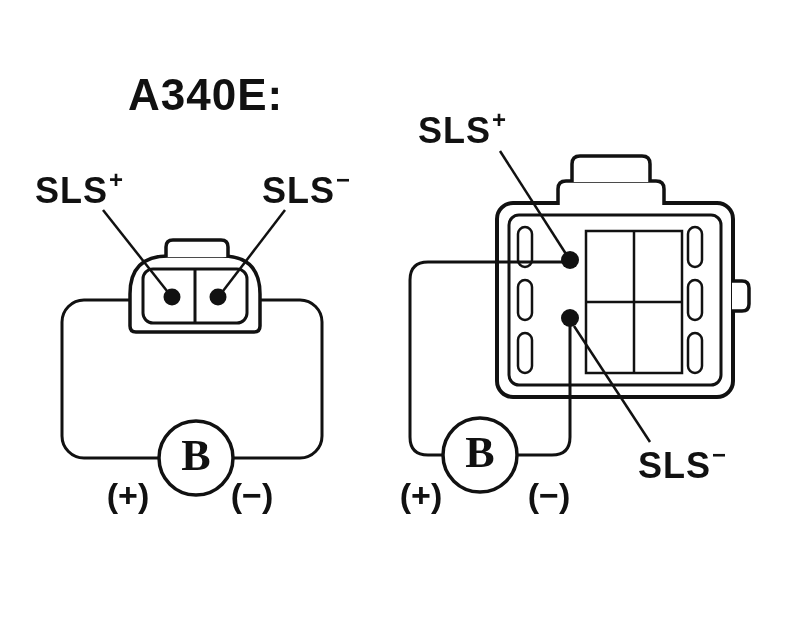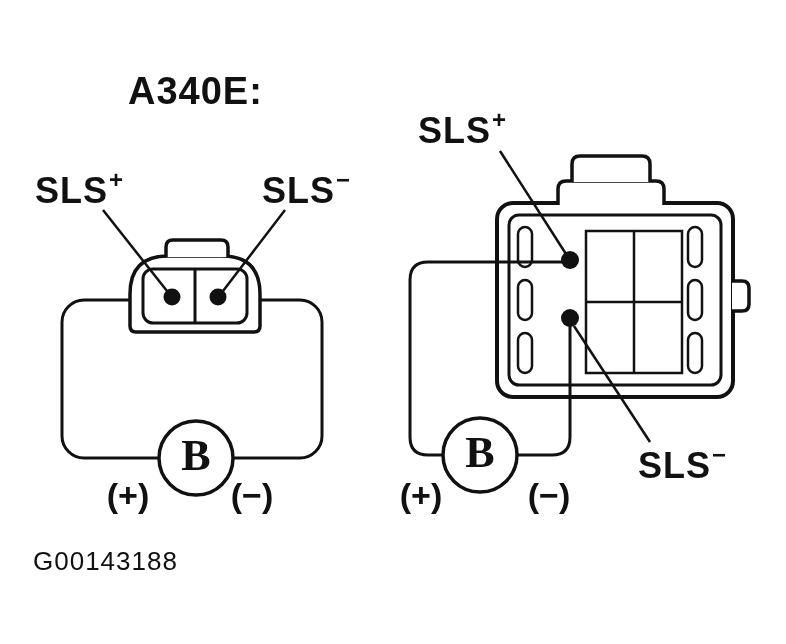--- a/index.html
+++ b/index.html
@@ -14,21 +14,21 @@
   }
   #diagram-svg { position: absolute; left: 0; top: 0; }
   .lbl {
     position: absolute;
     font-weight: bold;
     font-size: 36px;
     letter-spacing: 1px;
     white-space: nowrap;
     color: #111111;
   }
-  .title { font-size: 38px; }
+  .title { font-size: 44px; }
   .sls sup {
     font-size: 24px;
     font-weight: bold;
     position: relative;
     top: -2px;
     left: 1px;
   }
   .battery-letter {
     position: absolute;
     transform: translate(-50%, -54%);
@@ -130,14 +130,13 @@
   </div>
 
   <div class="battery-letter" style="left:196px; top:458px;">B</div>
   <div class="battery-letter" style="left:480px; top:455px;">B</div>
 
   <div class="terminal" style="left:128px; top:476px;">(+)</div>
   <div class="terminal" style="left:252px; top:476px;">(−)</div>
   <div class="terminal" style="left:421px; top:476px;">(+)</div>
   <div class="terminal" style="left:549px; top:476px;">(−)</div>
 
-  <div class="figure-id">G00143188</div>
 </div>
 
 </body></html>

